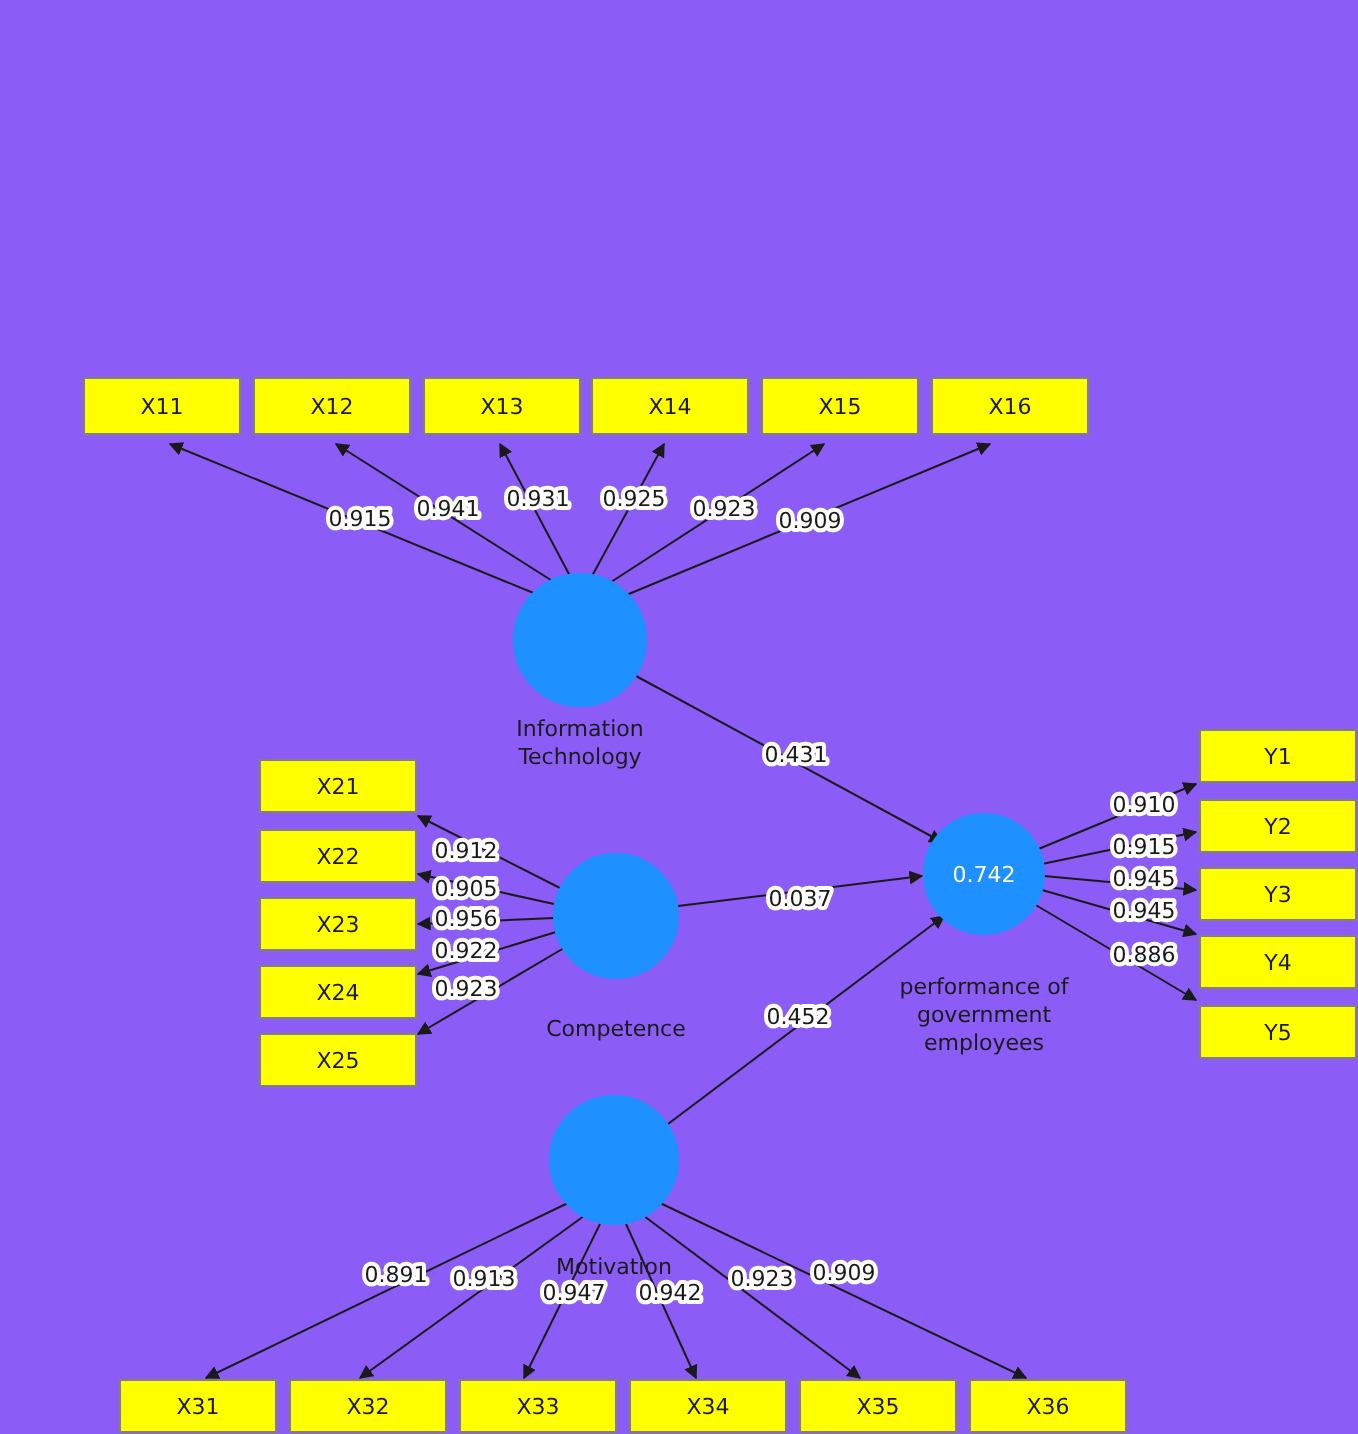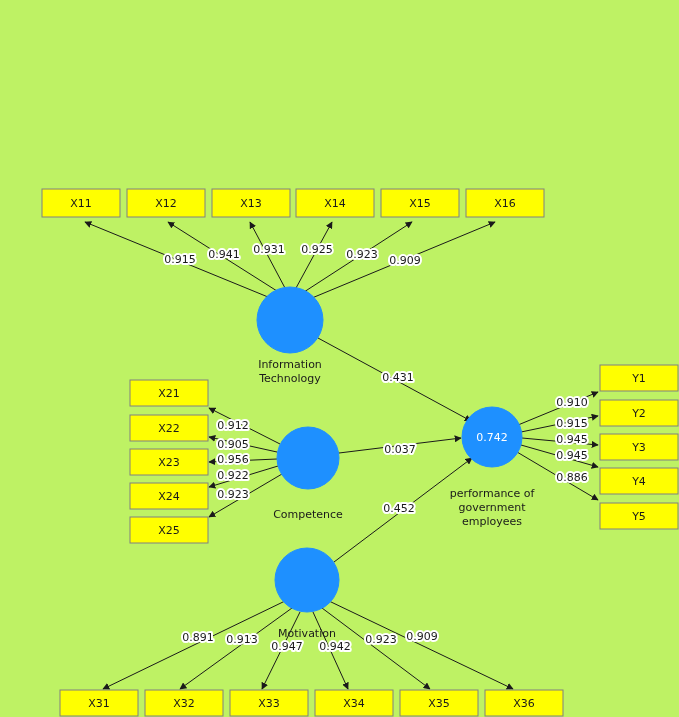--- a/index.html
+++ b/index.html
@@ -11,21 +11,21 @@
   body {
     width: 679px;
     height: 717px;
     overflow: hidden;
     font-family: "DejaVu Sans", sans-serif;
   }
   #diagram-root {
     position: relative;
     width: 679px;
     height: 717px;
-    background: #bef264;
+    background: #8b5cf6;
   }
   svg#sem-svg {
     display: block;
     width: 679px;
     height: 717px;
   }
   .indicator-box rect {
     fill: #ffff00;
     stroke: #808080;
     stroke-width: 1;

